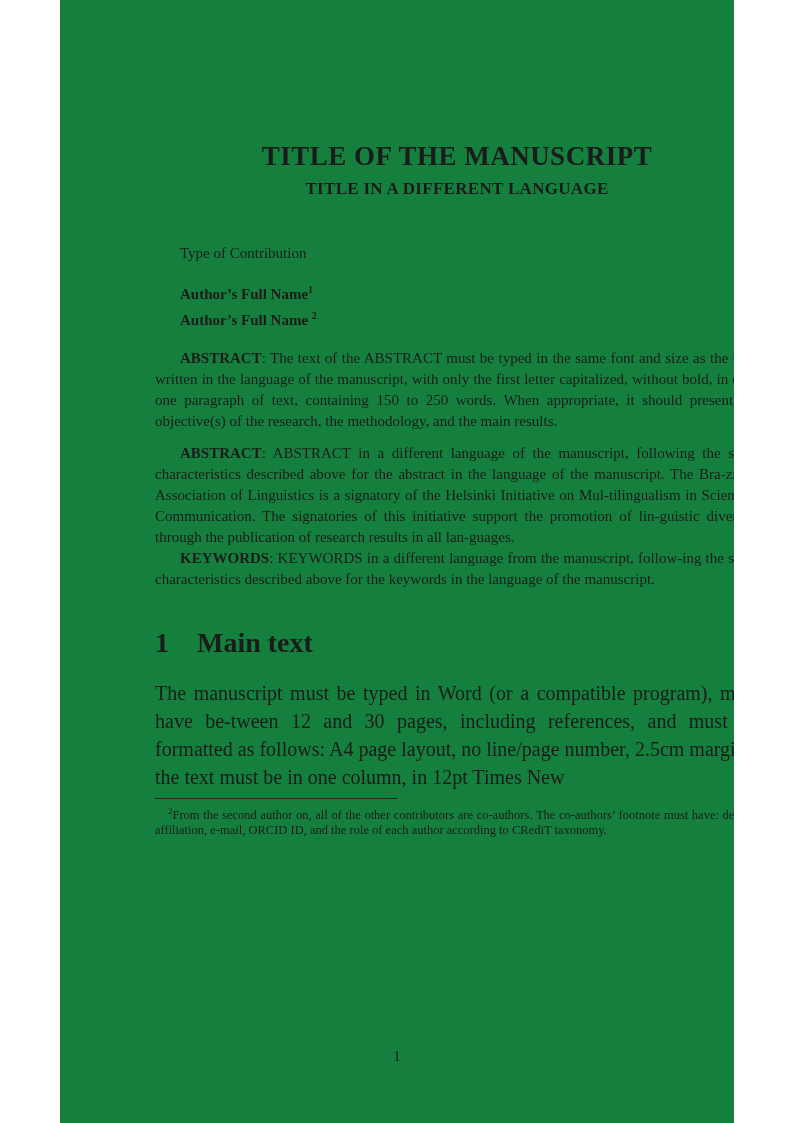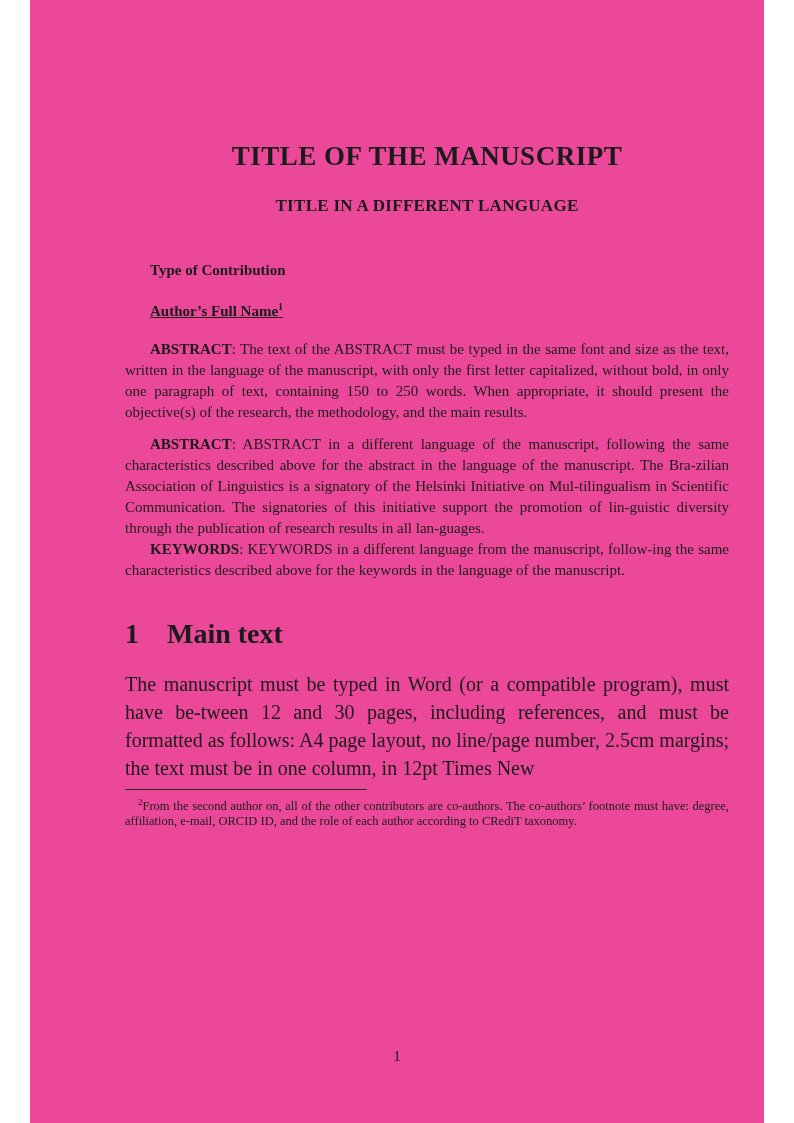--- a/index.html
+++ b/index.html
@@ -2,68 +2,67 @@
 <html><head>
 <meta charset="utf-8">
 <style>
   html, body {
     margin: 0;
     padding: 0;
     background: #ffffff;
   }
   .page {
     position: relative;
-    width: 734px;
+    width: 674px;
     height: 1123px;
     margin: 0 auto;
-    background: #ec4899;
+    background: #15803d;
     color: #1b1b1b;
     font-family: "Liberation Serif", "DejaVu Serif", serif;
     overflow: hidden;
   }
   .content {
     position: absolute;
     left: 95px;
     top: 0;
     width: 604px;
   }
   .doc-title {
     margin: 141px 0 0 0;
     text-align: center;
     font-size: 27px;
     font-weight: 700;
     letter-spacing: 0.5px;
     line-height: 30px;
   }
   .doc-subtitle {
-    margin: 24px 0 0 0;
+    margin: 7px 0 0 0;
     text-align: center;
     font-size: 17px;
     font-weight: 700;
     letter-spacing: 0.3px;
     line-height: 21px;
   }
   p.body-par {
     margin: 0;
     font-size: 15px;
     line-height: 21px;
     text-align: justify;
     text-indent: 25px;
   }
   .contribution-heading {
     margin-top: 44px !important;
-    font-weight: 700;
+    font-weight: 400;
   }
   .authors {
     margin-top: 15px;
   }
   .author-line {
     font-weight: 700;
     text-align: left;
-    text-decoration: underline;
   }
   .author-line sup {
     font-size: 10px;
     font-weight: 700;
   }
   .abstract-primary { margin-top: 17px !important; }
   .abstract-secondary { margin-top: 11px !important; }
   .lead { font-weight: 700; }
   .section-heading {
     margin: 40px 0 0 0;
@@ -116,20 +115,21 @@
 <div class="page">
   <div class="content">
 
     <h1 class="doc-title">TITLE OF THE MANUSCRIPT</h1>
     <h2 class="doc-subtitle">TITLE IN A DIFFERENT LANGUAGE</h2>
 
     <p class="body-par contribution-heading">Type of Contribution</p>
 
     <div class="authors">
       <p class="body-par author-line"><span>Author’s Full Name</span><sup>1</sup></p>
+      <p class="body-par author-line"><span>Author’s Full Name </span><sup>2</sup></p>
     </div>
 
     <p class="body-par abstract-primary"><span class="lead">ABSTRACT</span><span>: The text of the ABSTRACT must be typed in the same font and size as the text, written in the language of the manuscript, with only the first letter capitalized, without bold, in only one paragraph of text, containing 150 to 250 words. When appropriate, it should present the objective(s) of the research, the methodology, and the main results.</span></p>
 
 
     <p class="body-par abstract-secondary"><span class="lead">ABSTRACT</span><span>: ABSTRACT in a different language of the manuscript, following the same characteristics described above for the abstract in the language of the manuscript. The Bra-zilian Association of Linguistics is a signatory of the Helsinki Initiative on Mul-tilingualism in Scientific Communication. The signatories of this initiative support the promotion of lin-guistic diversity through the publication of research results in all lan-guages.</span></p>
 
     <p class="body-par"><span class="lead">KEYWORDS</span><span>: KEYWORDS in a different language from the manuscript, follow-ing the same characteristics described above for the keywords in the language of the manuscript.</span></p>
 
     <h3 class="section-heading"><span class="section-number">1</span><span>Main text</span></h3>

